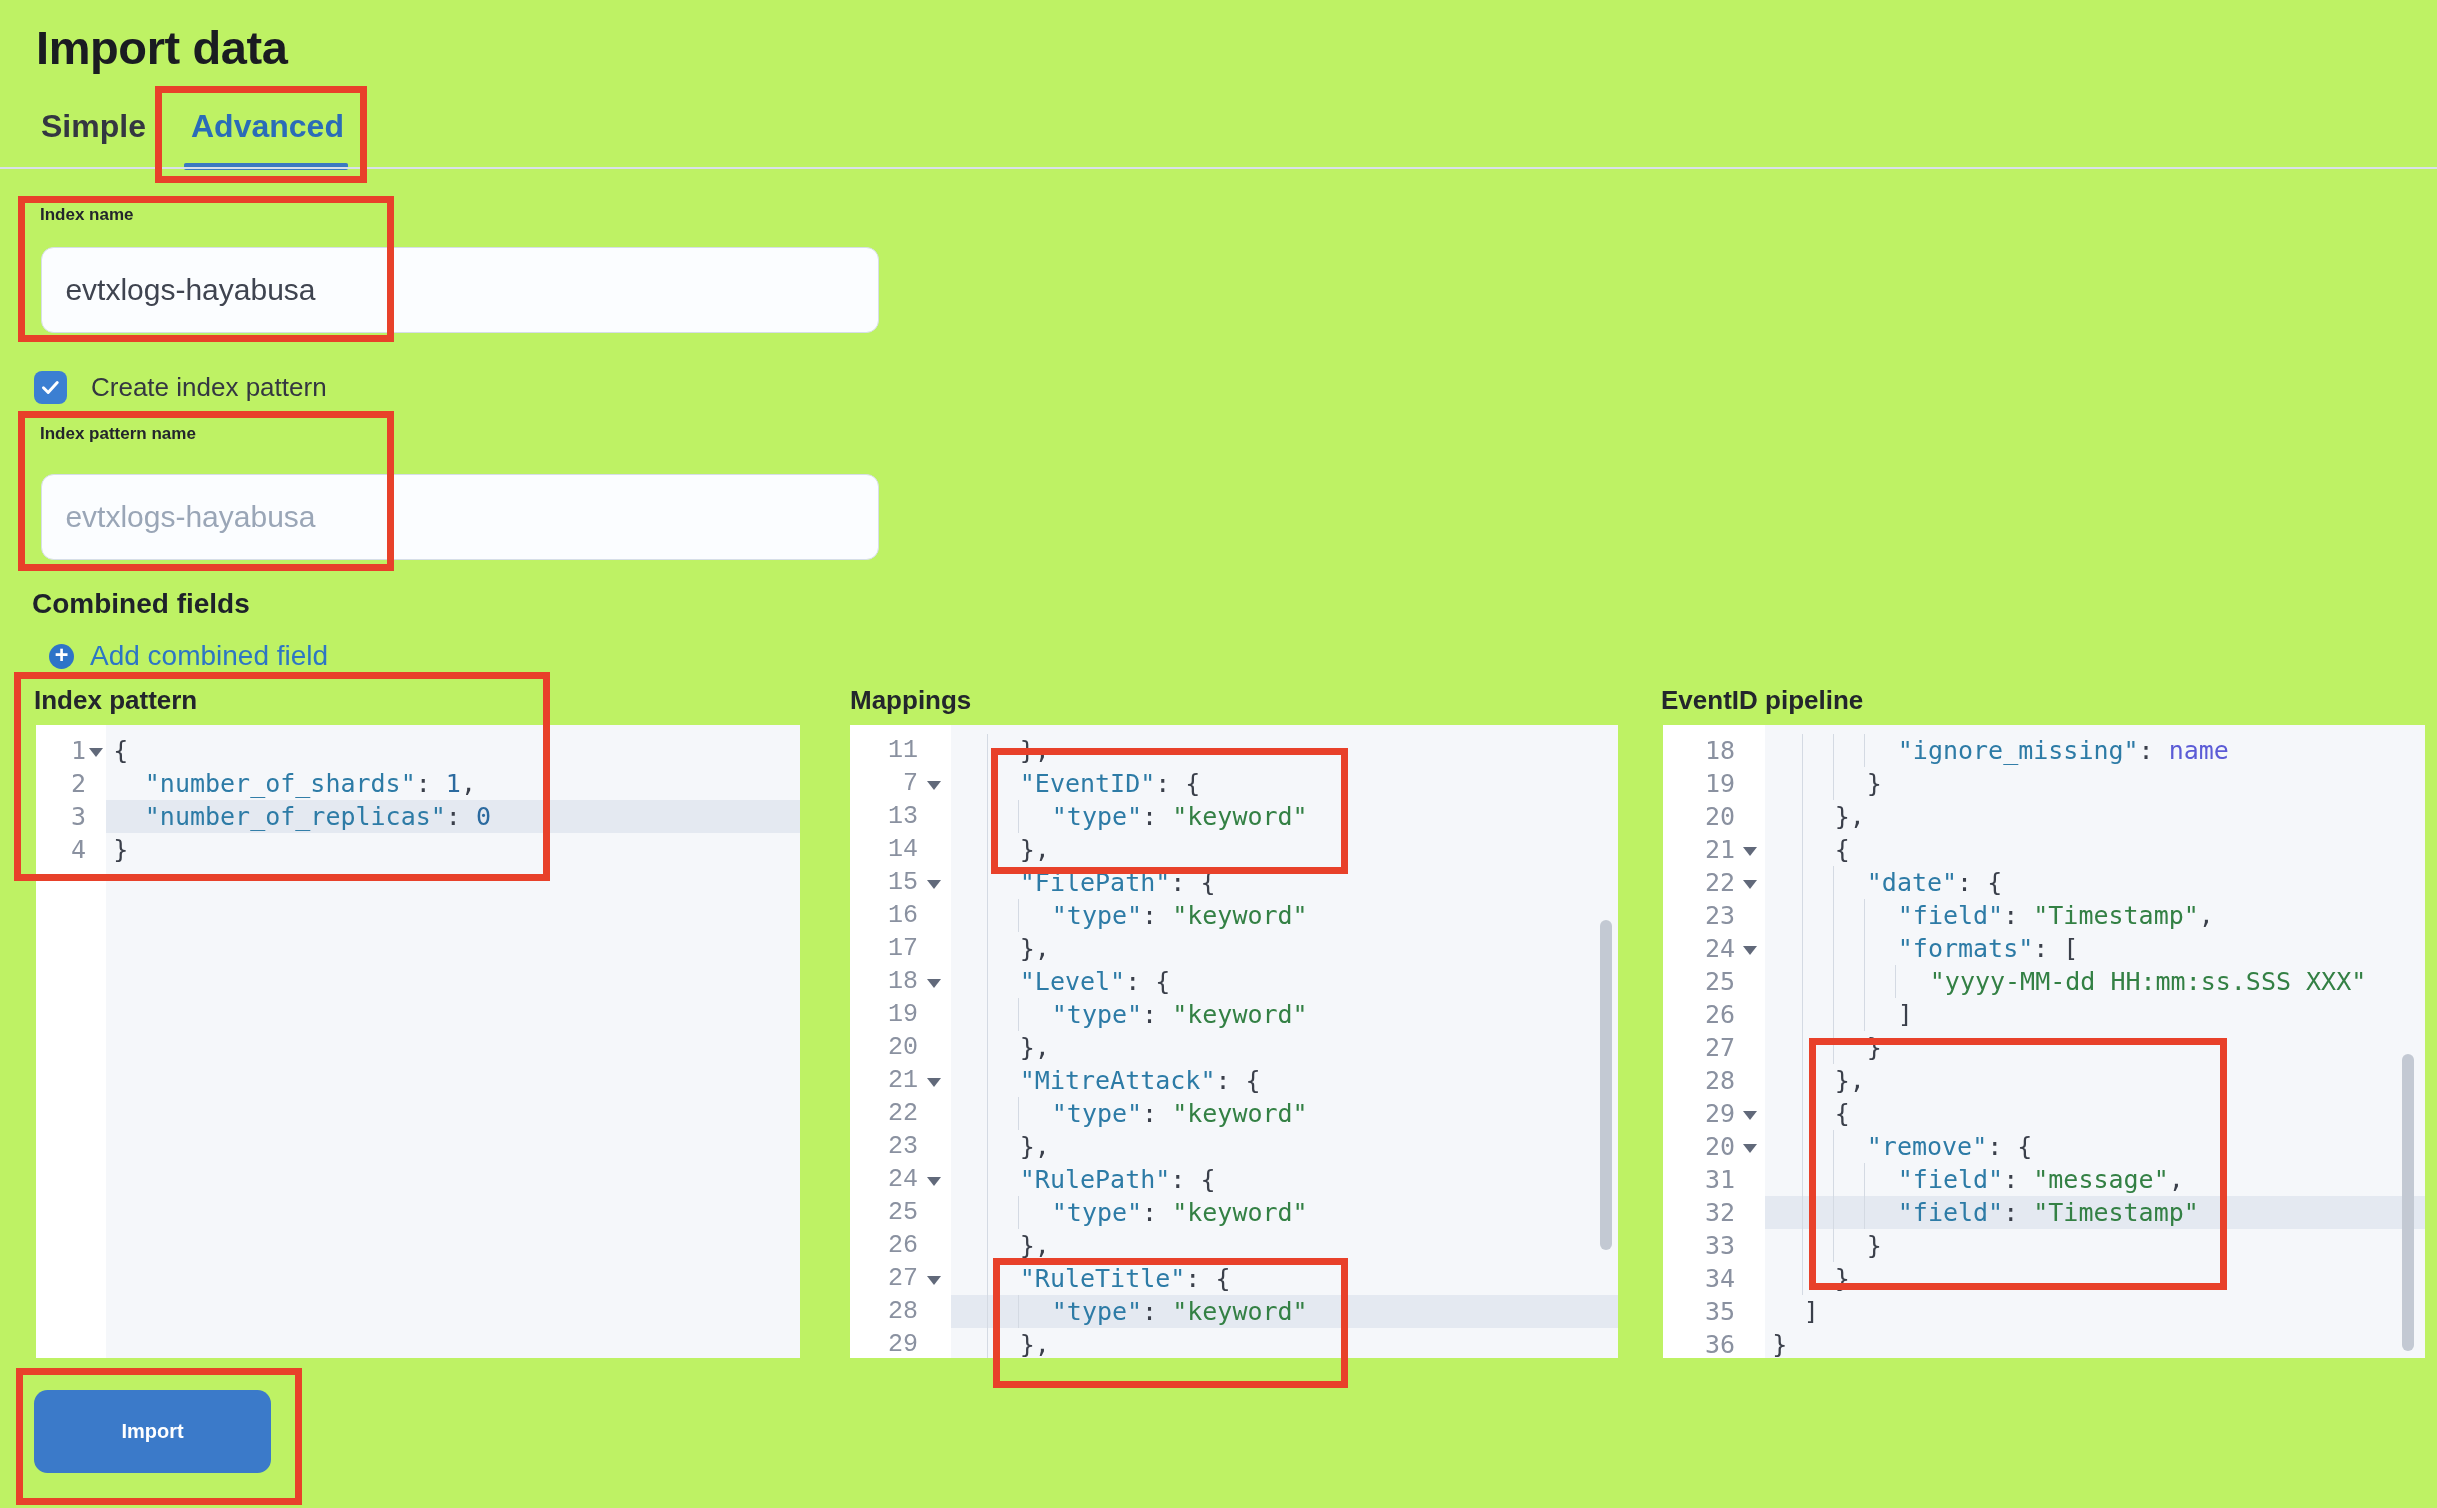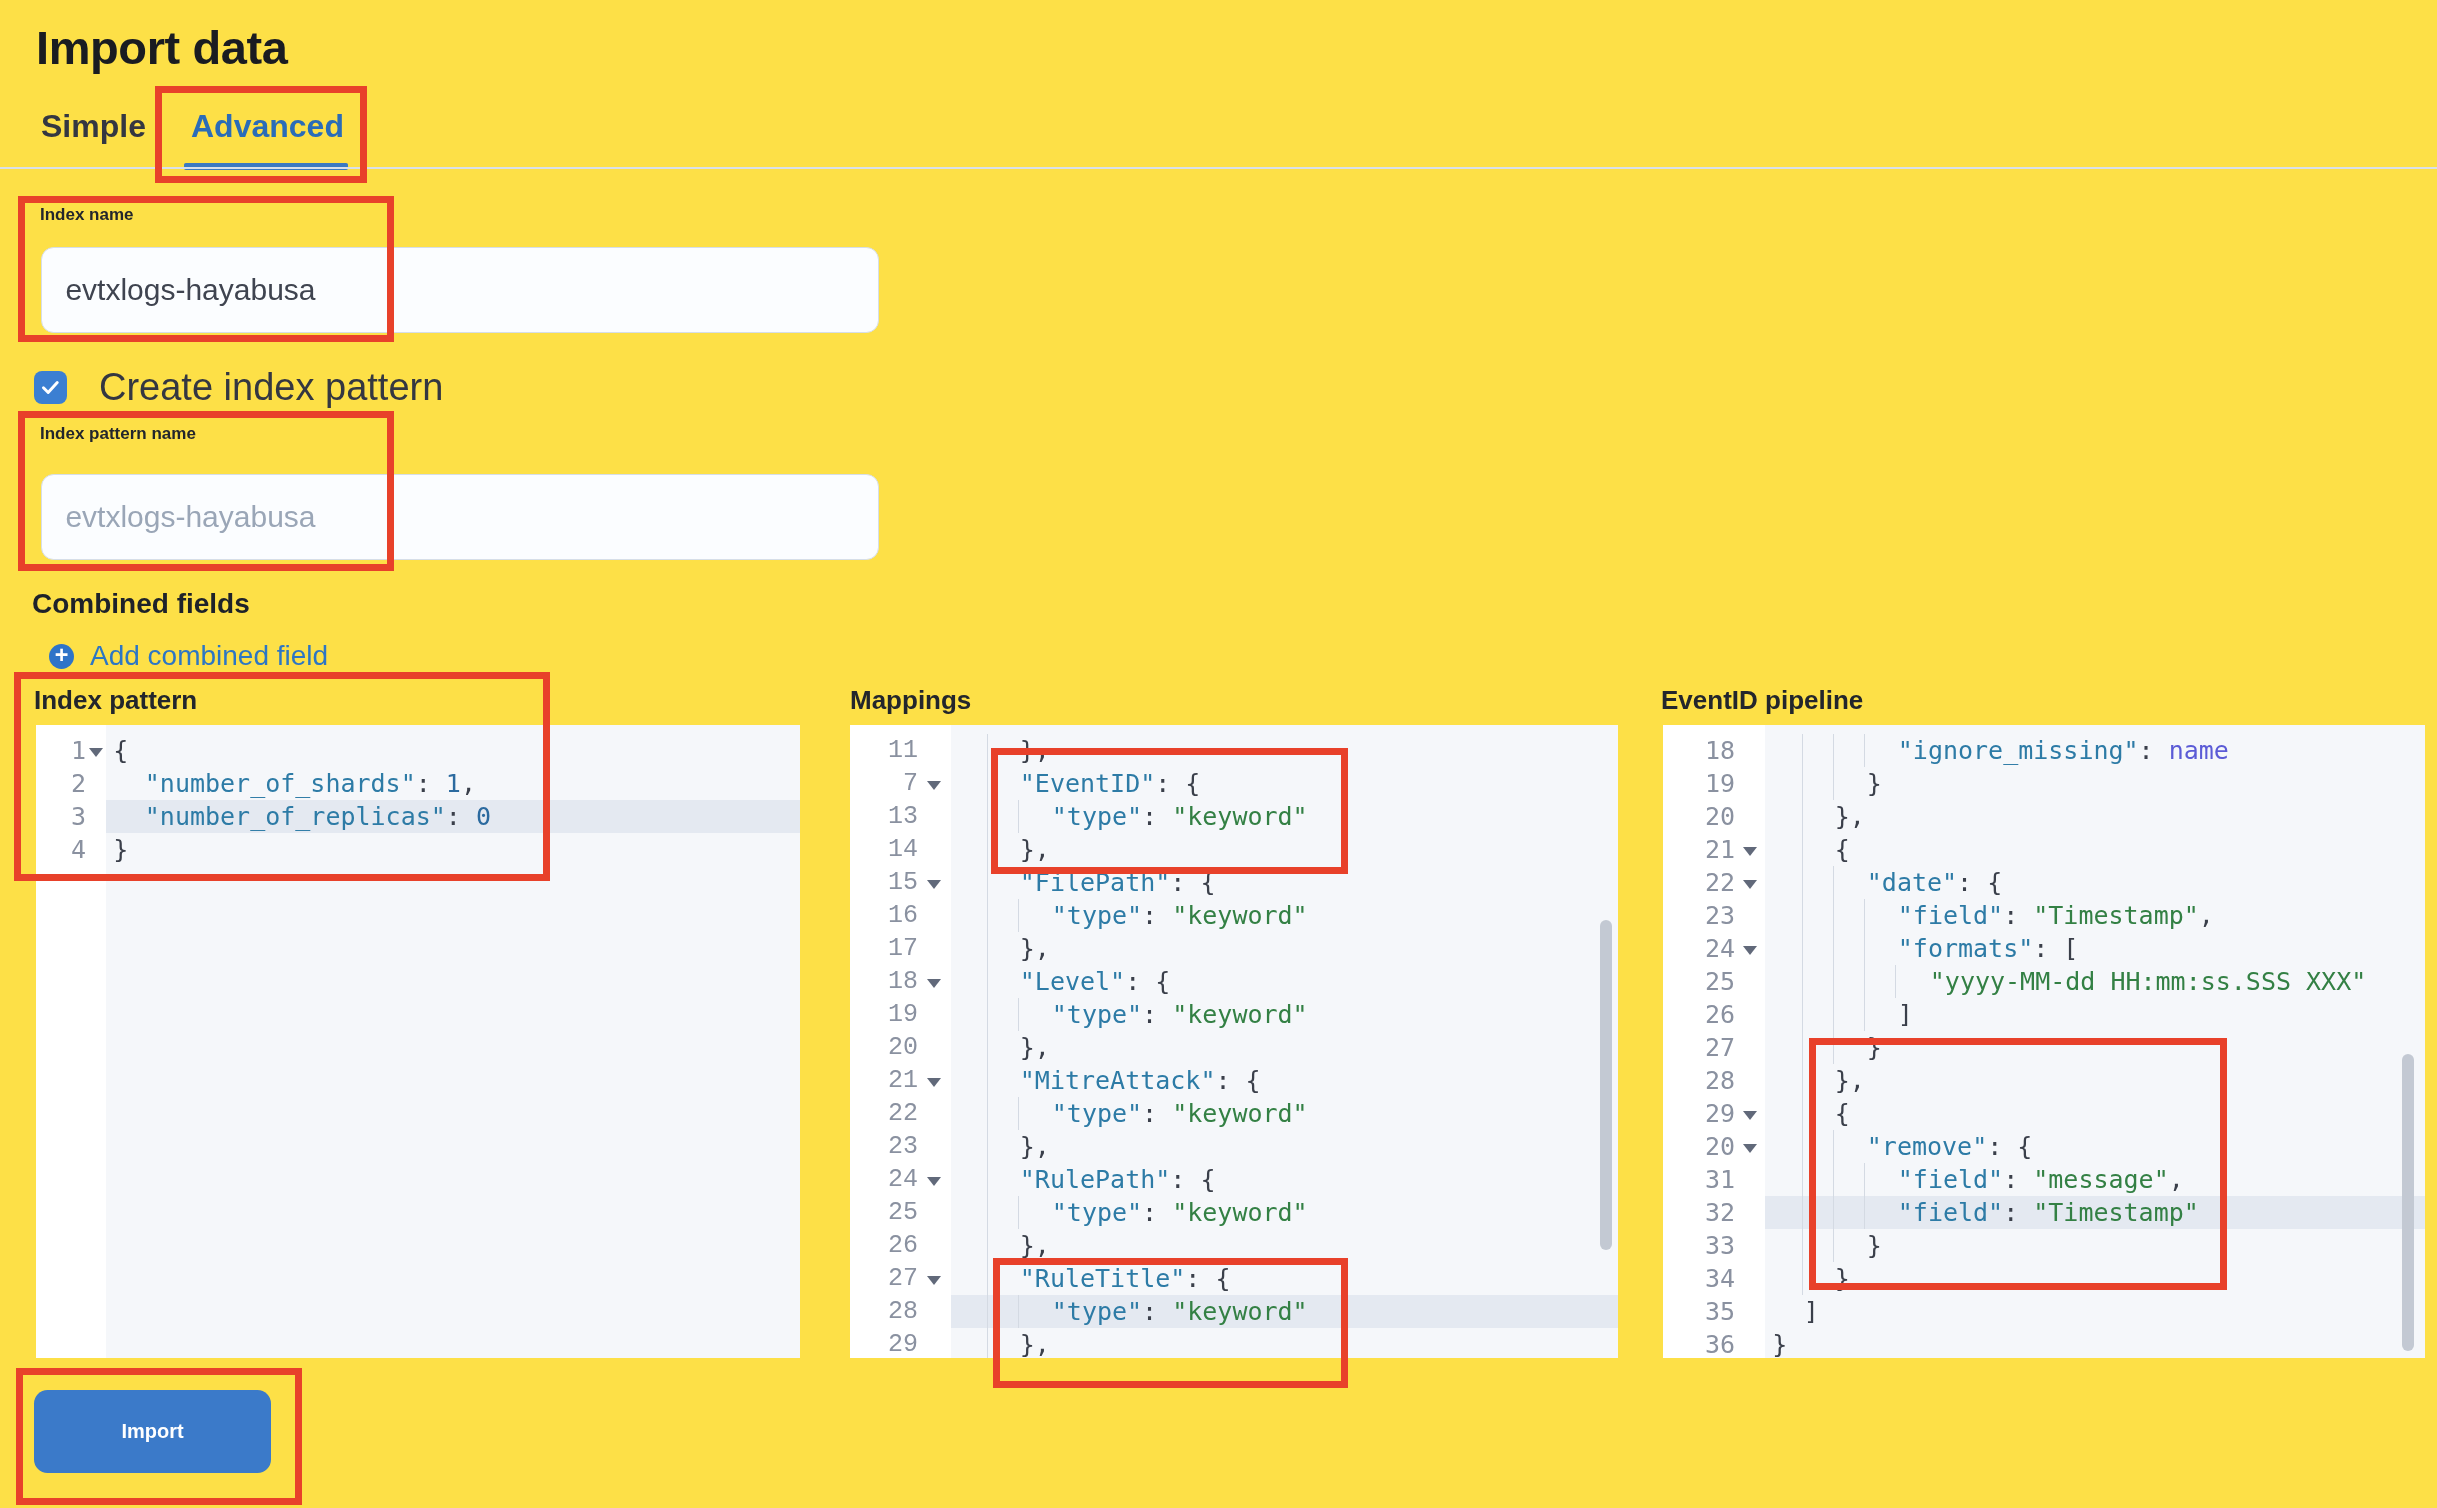--- a/index.html
+++ b/index.html
@@ -1,18 +1,18 @@
 <!DOCTYPE html>
 <html style="font-size:14.4px"><head>
 <meta charset="utf-8">
 <style>
   * { margin:0; padding:0; box-sizing:border-box; }
   html,body { background:#fff; }
   body { font-family:"Liberation Sans", sans-serif; color:#343741; }
-  #screen { position:relative; width:2438px; height:1508px; background:#fde047; overflow:hidden; }
+  #screen { position:relative; width:2438px; height:1508px; background:#bef264; overflow:hidden; }
 
   
   .page-title { position:absolute; left:36px; top:20px; font-size:47px; font-weight:800; color:#1a1c21; letter-spacing:-0.4px; }
   .tab { position:absolute; top:108px; font-size:32px; font-weight:700; cursor:pointer; }
   .tab-simple { left:41px; color:#343741; }
   .tab-advanced { left:191px; color:#2a6cb8; }
   .tab-underline { position:absolute; left:184px; top:163px; width:164px; height:7.2px; background:#3b79c2; border-radius:1.8px; }
   .tabs-divider { position:absolute; left:0; top:167px; width:2438px; height:1.8px; background:#d9e0ea; }
 
   
@@ -21,21 +21,21 @@
   .lbl-index-pattern { left:40px; top:424px; }
   .text-input { position:absolute; left:41px; width:838px; height:86px; background:#fbfdff; border:1.8px solid #d6dee8;
                 border-radius:12.6px; font-family:"Liberation Sans",sans-serif; font-size:30px; color:#3f4450; padding:0 0 0 23.4px; outline:none; }
   .text-input::placeholder { color:#9aa6b7; }
   .input-index-name { top:247px; }
   .input-index-pattern { top:474px; }
 
   .checkbox-row { position:absolute; left:34px; top:369px; height:36px; display:flex; align-items:center; cursor:pointer; }
   .checkbox { width:33px; height:33px; background:#3b7fd2; border-radius:8px; display:flex; align-items:center; justify-content:center; }
   .checkbox svg { width:20.7px; height:20.7px; }
-  .checkbox-label { margin-left:32px; font-size:38px; color:#343741; }
+  .checkbox-label { margin-left:24px; font-size:26px; color:#343741; }
 
   .combined-heading { position:absolute; left:32px; top:588px; font-size:28px; font-weight:700; color:#1e222a; }
   .add-combined { position:absolute; left:49px; top:640px; display:flex; align-items:center; cursor:pointer; }
   .plus-icon { width:25px; height:25px; border-radius:50%; background:#2e74c8; color:#fff; display:flex; align-items:center; justify-content:center;
                font-size:23.4px; font-weight:700; line-height:1; }
   .add-combined span.link { margin-left:16px; font-size:28px; font-weight:500; color:#2d76c4; }
 
   
   .ed-label { position:absolute; top:685px; font-size:26px; font-weight:700; color:#23262c; }
   .lbl-settings { left:34px; }

